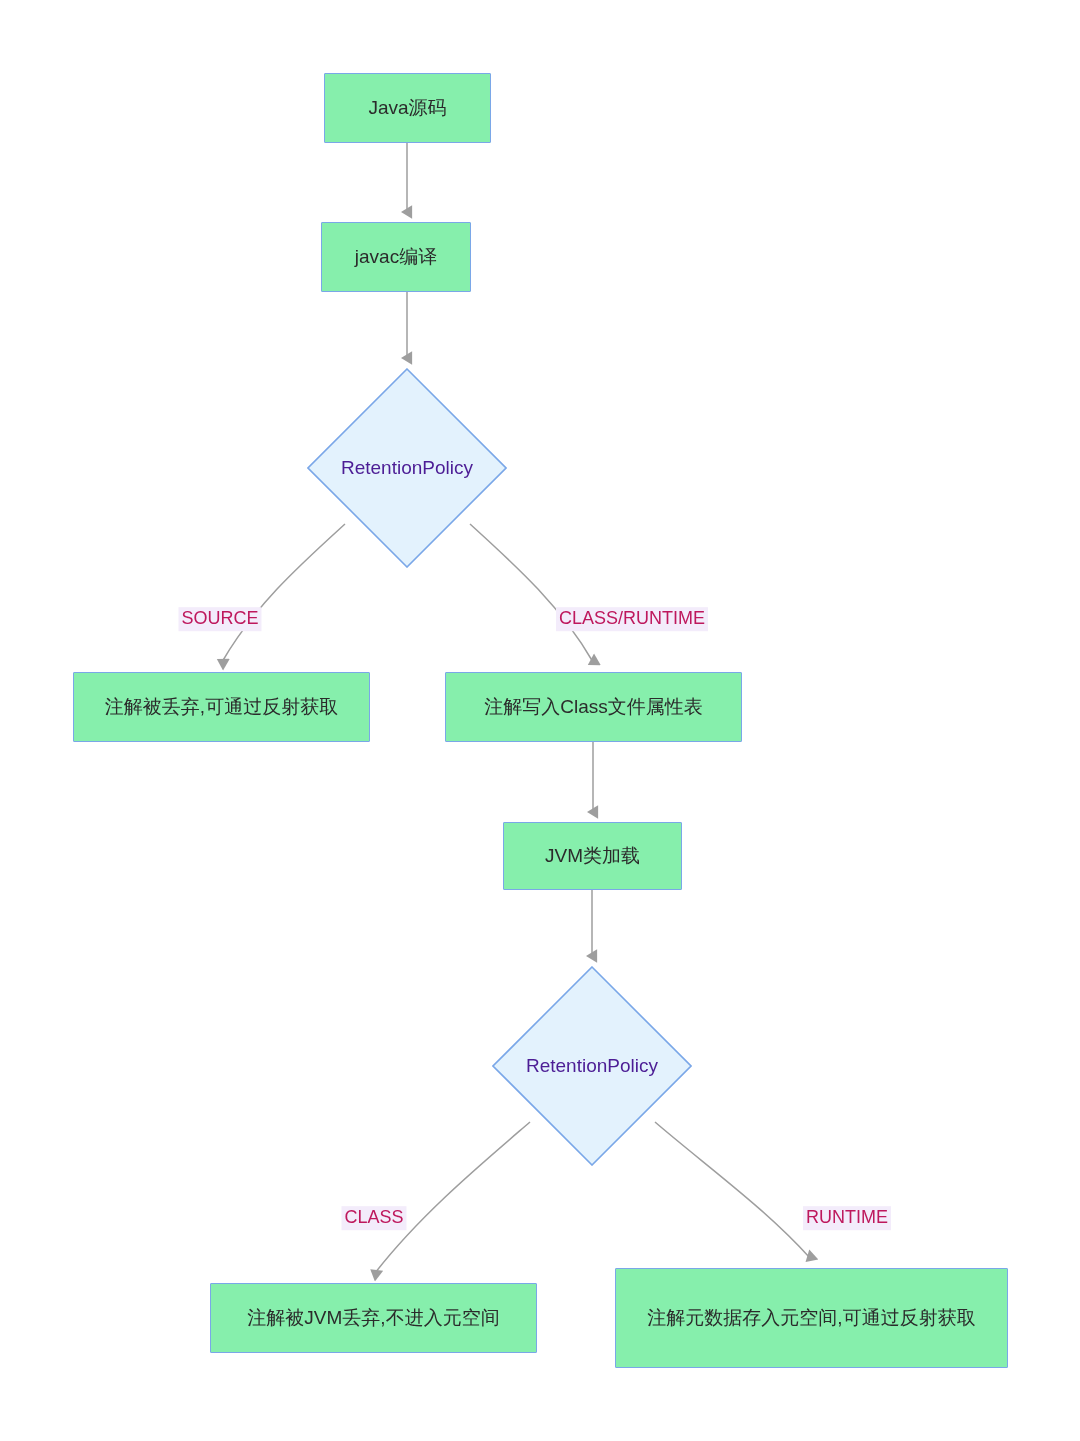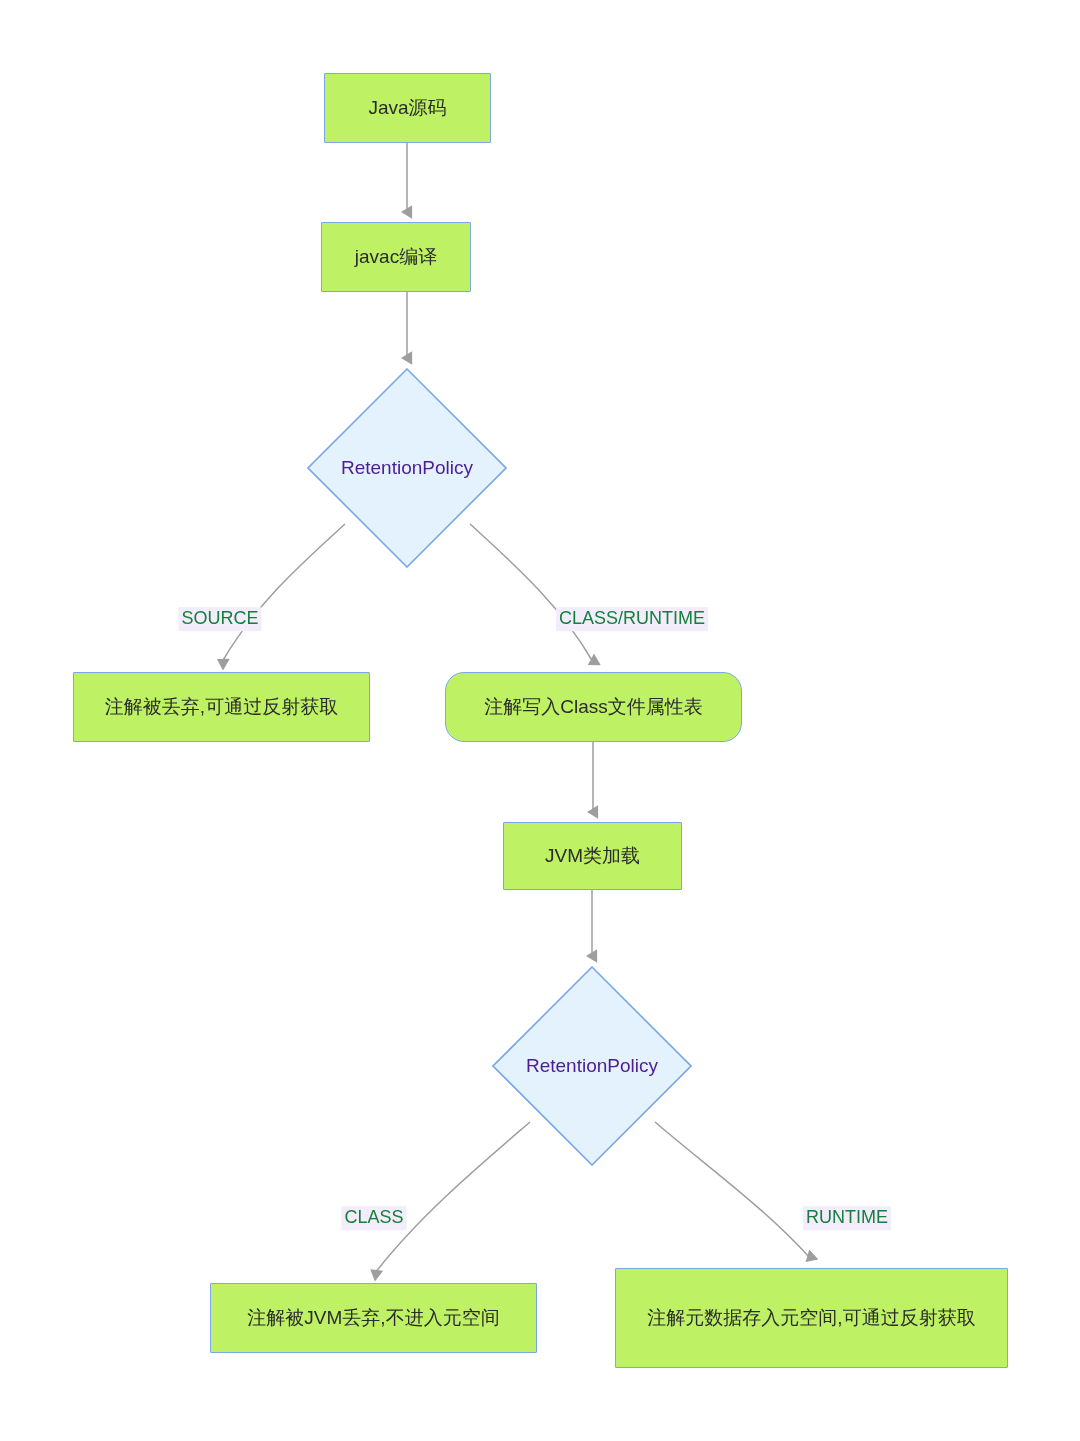--- a/index.html
+++ b/index.html
@@ -25,21 +25,21 @@
     position: absolute;
     left: 0;
     top: 0;
     width: 1080px;
     height: 1441px;
     pointer-events: none;
   }
   .node {
     position: absolute;
     box-sizing: border-box;
-    background: #bef264;
+    background: #86efac;
     border: 1.6px solid #7aa7e8;
     border-radius: 1px;
     display: flex;
     align-items: center;
     justify-content: center;
     text-align: center;
     color: #2b2b2b;
     font-size: 19px;
     line-height: 1.35;
     padding: 4px 10px;
@@ -65,21 +65,21 @@
     display: flex;
     align-items: center;
     justify-content: center;
     color: #4c1d95;
     font-size: 19px;
     text-align: center;
   }
   .edge-label {
     position: absolute;
     background: #f3ecfb;
-    color: #15803d;
+    color: #be185d;
     font-size: 18px;
     line-height: 1.2;
     padding: 1px 3px;
     white-space: nowrap;
     transform: translate(-50%, -50%);
     text-align: center;
   }
 </style>
 </head>
 <body>
@@ -111,21 +111,21 @@
       </div>
       <div class="diamond-wrap" style="left: 307px; top: 368px; width: 200px; height: 200px;">
         <svg class="diamond-shape" width="200" height="200" viewBox="0 0 200 200">
           <polygon points="100,1 199,100 100,199 1,100" fill="#e3f2fd" stroke="#7aa7e8" stroke-width="1.6"></polygon>
         </svg>
         <div class="diamond-text">RetentionPolicy</div>
       </div>
       <div class="node" style="left: 73px; top: 672px; width: 297px; height: 70px;">
         <span class="node-label">注解被丢弃,可通过反射获取</span>
       </div>
-      <div class="node" style="left: 445px; top: 672px; width: 297px; height: 70px; border-radius: 19px;">
+      <div class="node" style="left: 445px; top: 672px; width: 297px; height: 70px;">
         <span class="node-label">注解写入Class文件属性表</span>
       </div>
       <div class="node" style="left: 503px; top: 822px; width: 179px; height: 68px;">
         <span class="node-label">JVM类加载</span>
       </div>
       <div class="diamond-wrap" style="left: 492px; top: 966px; width: 200px; height: 200px;">
         <svg class="diamond-shape" width="200" height="200" viewBox="0 0 200 200">
           <polygon points="100,1 199,100 100,199 1,100" fill="#e3f2fd" stroke="#7aa7e8" stroke-width="1.6"></polygon>
         </svg>
         <div class="diamond-text">RetentionPolicy</div>

